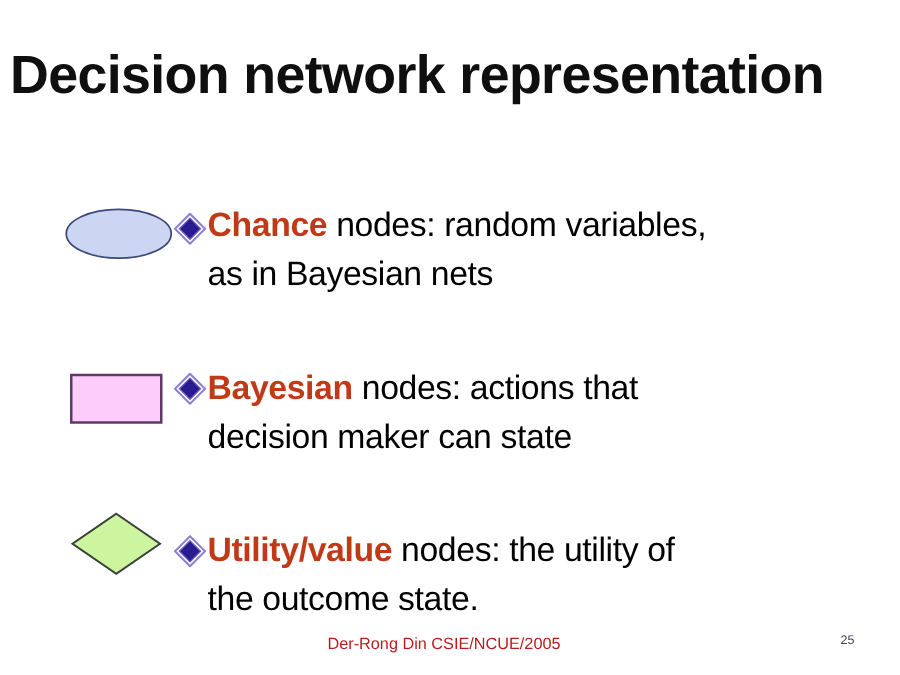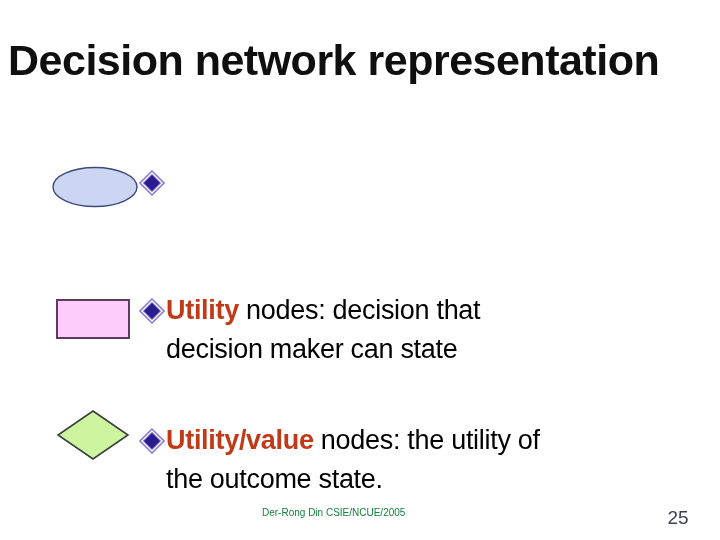--- a/index.html
+++ b/index.html
@@ -33,59 +33,63 @@
     letter-spacing:-0.3px;
   }
   .btext.r1{top:161px;}
   .btext.r2{top:291px;}
   .btext.r3{top:421px;}
   .kw{font-weight:bold;color:#c03a18;}
   .bline{white-space:nowrap;}
 
   .footer-credit{
     position:absolute;left:262px;top:507px;
-    font-size:10px;color:#15803d;white-space:nowrap;
+    font-size:13px;color:#b91c1c;white-space:nowrap;
   }
   .page-number{
     position:absolute;left:662px;top:507px;width:32px;
-    font-size:19px;color:#3e3e52;text-align:center;
+    font-size:10px;color:#3e3e52;text-align:center;
   }
 </style>
 </head>
 <body>
 
 <main class="slide">
 
   <h1 class="slide-title">Decision network representation</h1>
 
   <svg class="shape shape-ellipse" width="88" height="43" viewBox="0 0 88 43">
     <ellipse cx="44" cy="21" rx="42" ry="19.5" fill="#ccd6f2" stroke="#3b4a7a" stroke-width="1.4"></ellipse>
   </svg>
 
   <span class="bullet-icon r1">
     <svg width="26" height="26" viewBox="0 0 26 26">
       <polygon points="13,1 25,13 13,25 1,13" fill="none" stroke="#8f7fd4" stroke-width="1.6"></polygon>
       <polygon points="13,4.5 21.5,13 13,21.5 4.5,13" fill="#2b1b90" stroke="#6f5fc0" stroke-width="1"></polygon>
     </svg>
   </span>
 
+  <div class="btext r1">
+    <div class="bline"><span class="kw">Chance</span><span> nodes: random variables,</span></div>
+    <div class="bline">as in Bayesian nets</div>
+  </div>
 
   <svg class="shape shape-rect" width="76" height="42" viewBox="0 0 76 42">
     <rect x="2" y="2" width="72" height="38" fill="#fdccfb" stroke="#5f3a66" stroke-width="2"></rect>
   </svg>
 
   <span class="bullet-icon r2">
     <svg width="26" height="26" viewBox="0 0 26 26">
       <polygon points="13,1 25,13 13,25 1,13" fill="none" stroke="#8f7fd4" stroke-width="1.6"></polygon>
       <polygon points="13,4.5 21.5,13 13,21.5 4.5,13" fill="#2b1b90" stroke="#6f5fc0" stroke-width="1"></polygon>
     </svg>
   </span>
 
   <div class="btext r2">
-    <div class="bline"><span class="kw">Utility</span><span> nodes: decision that</span></div>
+    <div class="bline"><span class="kw">Bayesian</span><span> nodes: actions that</span></div>
     <div class="bline">decision maker can state</div>
   </div>
 
   <svg class="shape shape-diamond" width="74" height="52" viewBox="0 0 74 52">
     <polygon points="37,2 72,26 37,50 2,26" fill="#cdf5a0" stroke="#38403a" stroke-width="1.6"></polygon>
   </svg>
 
   <span class="bullet-icon r3">
     <svg width="26" height="26" viewBox="0 0 26 26">
       <polygon points="13,1 25,13 13,25 1,13" fill="none" stroke="#8f7fd4" stroke-width="1.6"></polygon>

